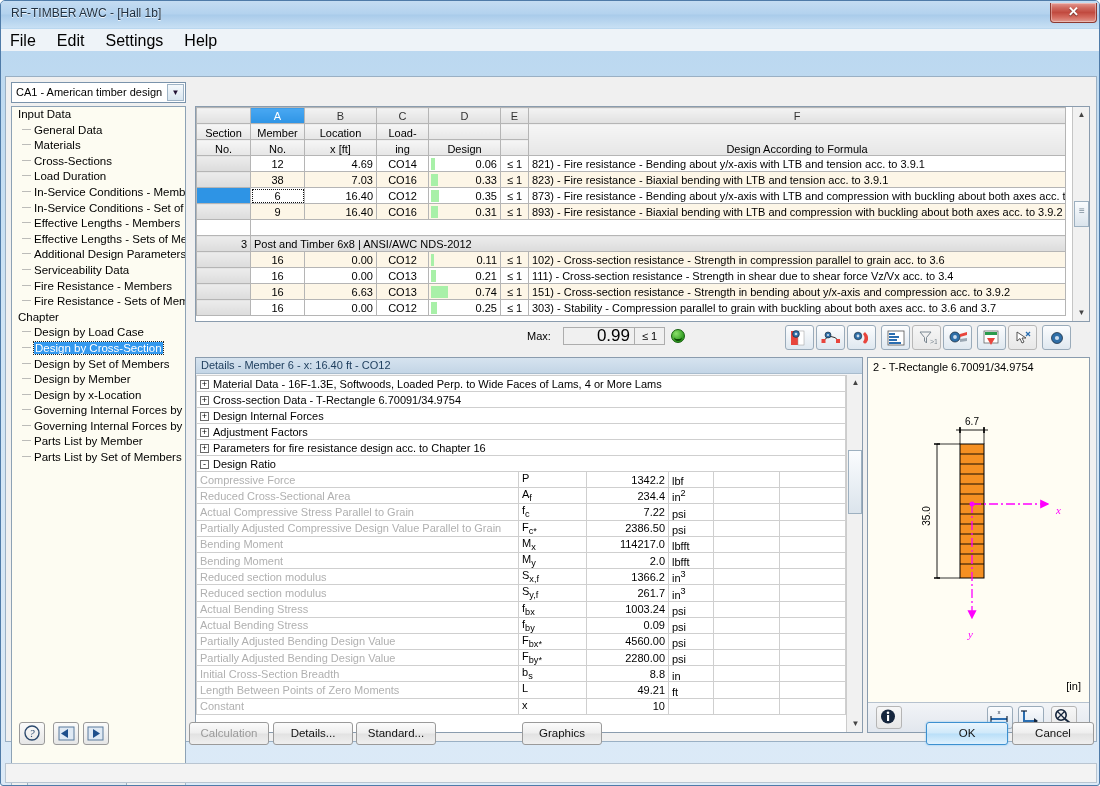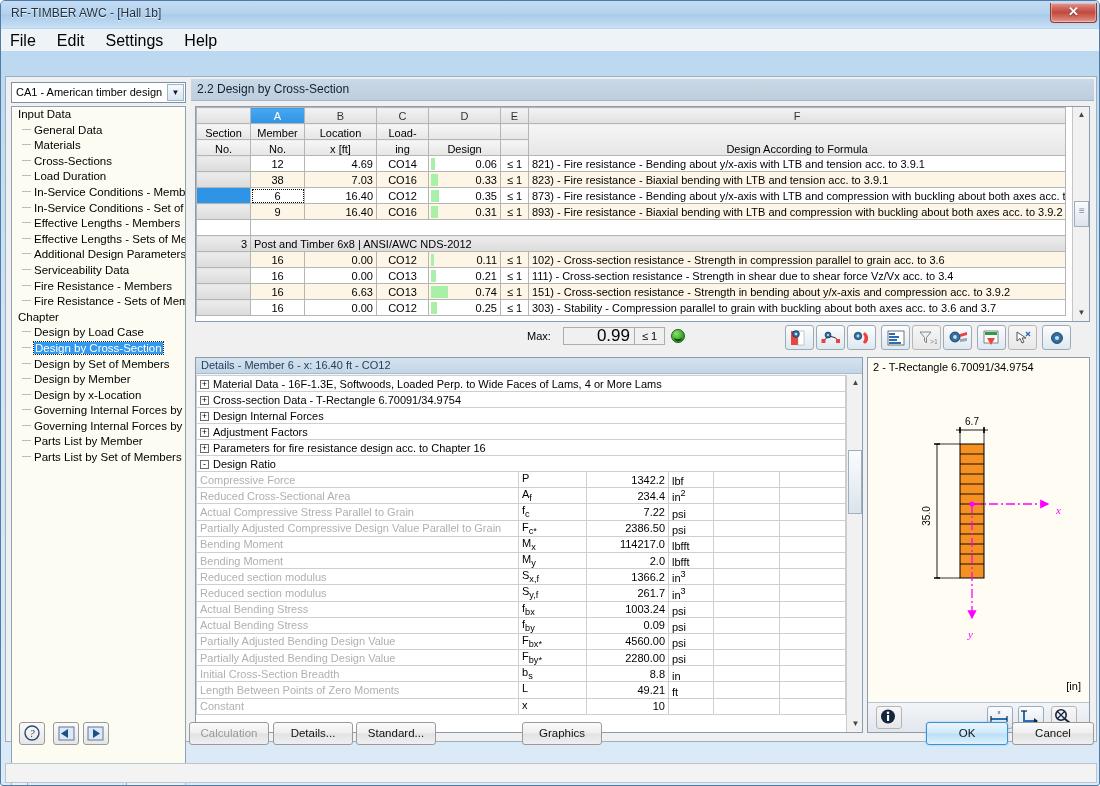--- a/index.html
+++ b/index.html
@@ -340,21 +340,20 @@
       </div>
       <div class="nav-hscroll">
         <div class="hs-arr" style="left:1px">◄</div>
         <div class="hs-thumb"></div>
         <div class="hs-arr" style="right:1px">►</div>
       </div>
     </div>
 
     <div class="content">
 
-      <div class="section-title">2.2  Design by Cross-Section</div>
 
       <div class="grid-wrap">
         <table class="grid">
           <colgroup>
             <col style="width:54px">
               <col style="width:54px">
               <col style="width:72px">
             <col style="width:52px">
               <col style="width:72px">
               <col style="width:28px">

